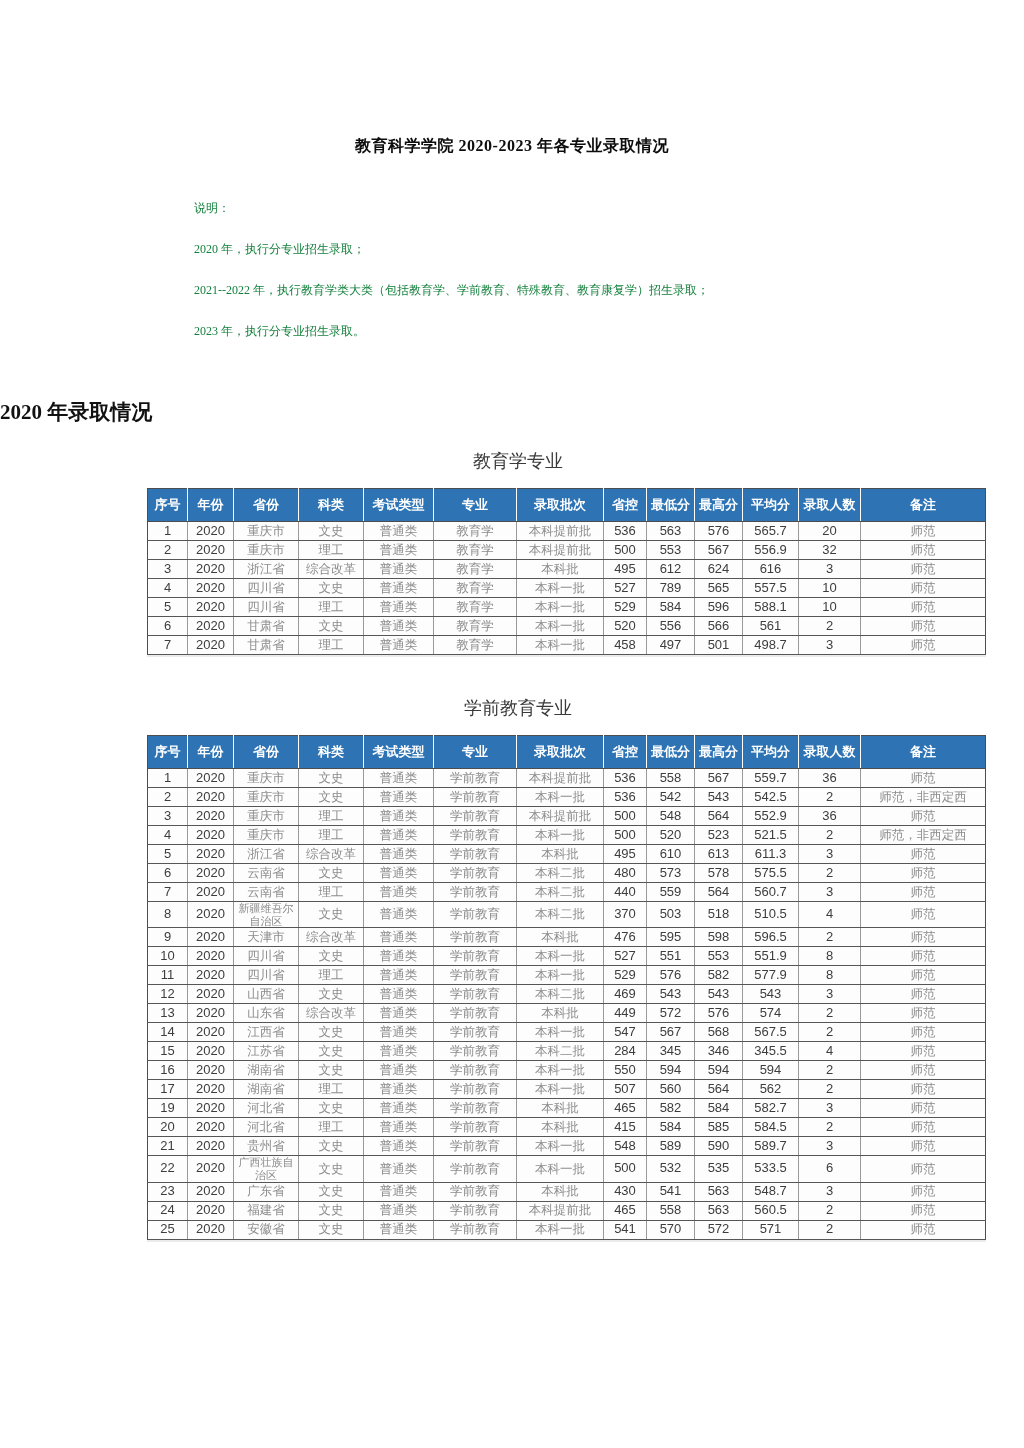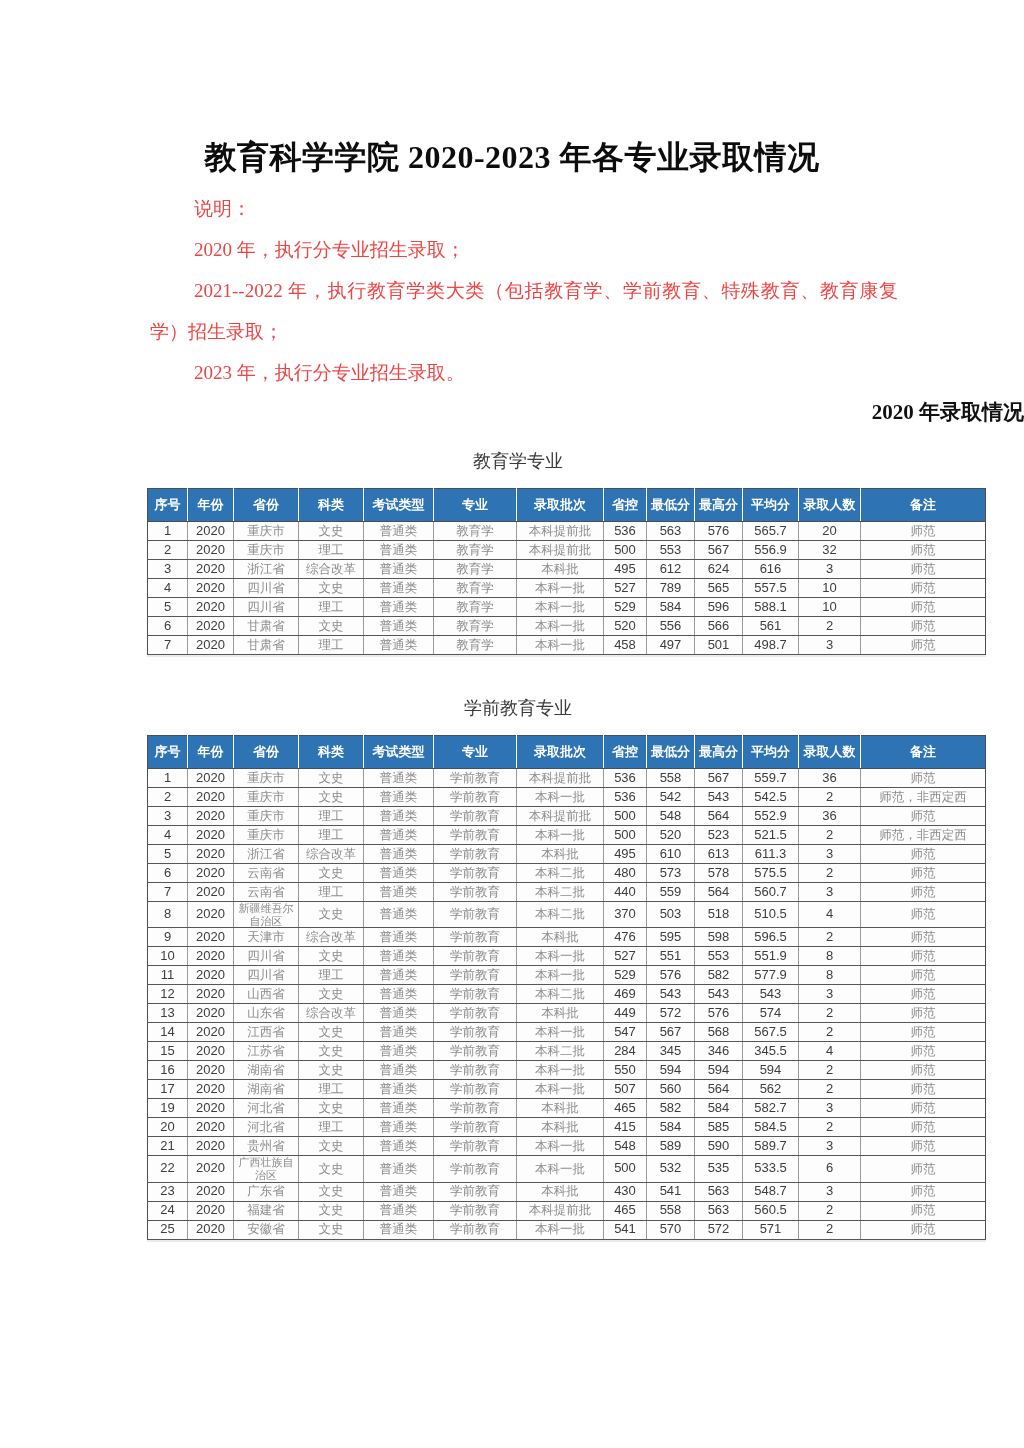--- a/index.html
+++ b/index.html
@@ -3,30 +3,30 @@
 <meta charset="utf-8">
 <style>
   * { margin:0; padding:0; box-sizing:border-box; }
   html,body { background:#ffffff; }
   body { width:1024px; height:1448px; font-family:"Liberation Serif", serif; }
   .page { position:relative; width:1024px; height:1448px; background:#ffffff; overflow:hidden; }
 
   .doc-title {
     position:absolute; top:136px; left:0; width:1024px;
     text-align:center;
-    font-size:32px; font-weight:bold; color:#0d0d0d; letter-spacing:0.5px;
+    font-size:16px; font-weight:bold; color:#0d0d0d; letter-spacing:0.5px;
   }
   .notes {
     position:absolute; top:188px; left:150px; width:748px;
-    font-size:19px; line-height:41px; color:#ef4444; text-align:justify;
+    font-size:12px; line-height:41px; color:#15803d; text-align:justify;
   }
   .notes p { text-indent:44px; }
   .section-title {
     position:absolute; top:398px; left:0; width:1024px;
-    padding-left:16px; text-align:right;
+    padding-left:0; text-align:left;
     font-size:21px; font-weight:bold; color:#111111;
   }
   .table-caption {
     position:absolute; left:0; width:1024px; padding-left:12px; text-align:center;
     font-size:18px; font-weight:normal; color:#3a3a3a;
   }
   .caption-1 { top:449px; }
   .caption-2 { top:696px; }
 
   table.adm {

